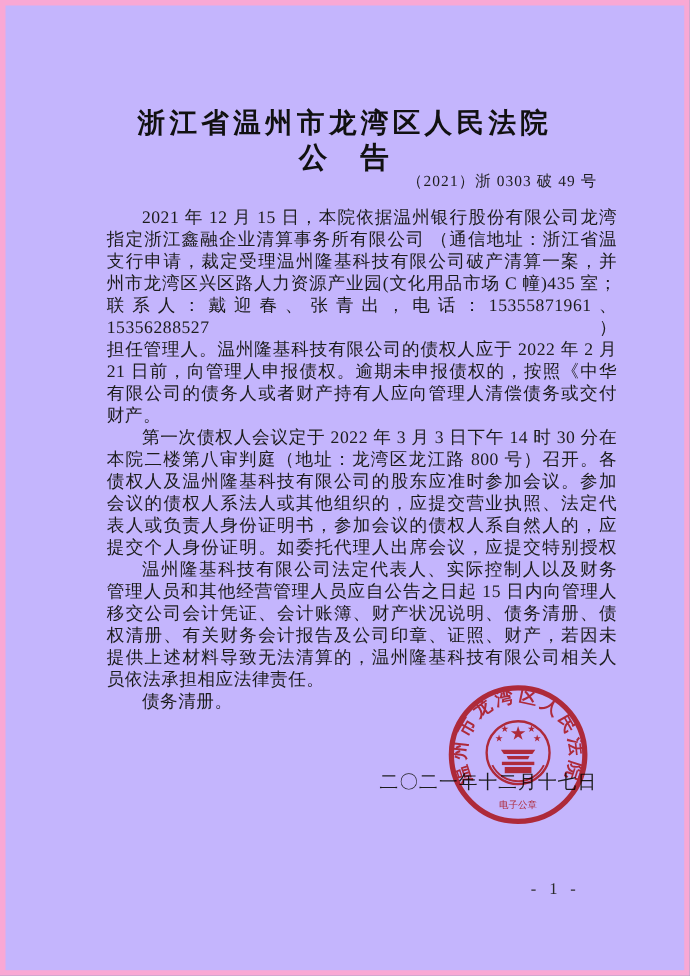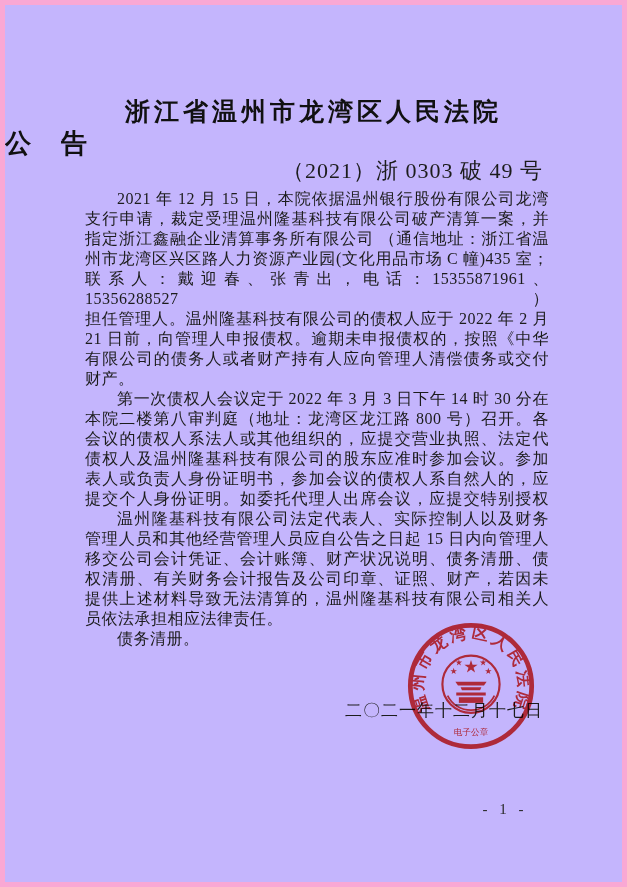--- a/index.html
+++ b/index.html
@@ -14,29 +14,30 @@
     overflow:hidden;
   }
   .court-title{
     position:absolute;top:90px;left:0;width:100%;
     text-align:center;
     font-size:25px;font-weight:700;letter-spacing:4px;
     color:#111;
   }
   .doc-type{
     position:absolute;top:121px;left:0;width:100%;
+    text-align:center;
     font-size:26px;font-weight:700;letter-spacing:2px;
     color:#111;
   }
   .case-no{
     position:absolute;top:151px;right:79px;
-    font-size:22px;letter-spacing:1px;
+    font-size:14px;letter-spacing:1px;
   }
   .doc-body{
-    position:absolute;top:184px;left:80px;width:464px;
+    position:absolute;top:184px;left:92px;width:464px;
   }
   .para{margin:0;padding:0;}
   .line{
     font-size:16px;
     line-height:20px;
     letter-spacing:0.5px;
     text-align:justify;
     white-space:normal;
   }
   .line.full{text-align-last:justify;}
@@ -67,34 +68,34 @@
 
   <div class="court-title">浙江省温州市龙湾区人民法院</div>
 
   <div class="doc-type">公　告</div>
 
   <div class="case-no">（2021）浙 0303 破 49 号</div>
 
   <div class="doc-body">
       <div class="para">
         <div class="line first full">2021 年 12 月 15 日，本院依据温州银行股份有限公司龙湾</div>
+        <div class="line full">指定浙江鑫融企业清算事务所有限公司 （通信地址：浙江省温</div>
         <div class="line full">支行申请，裁定受理温州隆基科技有限公司破产清算一案，并</div>
-        <div class="line full">指定浙江鑫融企业清算事务所有限公司 （通信地址：浙江省温</div>
         <div class="line full">州市龙湾区兴区路人力资源产业园(文化用品市场 C 幢)435 室；</div>
         <div class="line full">联系人：戴迎春、张青出，电话：15355871961、15356288527）</div>
         <div class="line full">担任管理人。温州隆基科技有限公司的债权人应于 2022 年 2 月</div>
         <div class="line full">21 日前，向管理人申报债权。逾期未申报债权的，按照《中华</div>
         <div class="line full">有限公司的债务人或者财产持有人应向管理人清偿债务或交付</div>
         <div class="line">财产。</div>
       </div>
       <div class="para">
         <div class="line first full">第一次债权人会议定于 2022 年 3 月 3 日下午 14 时 30 分在</div>
         <div class="line full">本院二楼第八审判庭（地址：龙湾区龙江路 800 号）召开。各</div>
+        <div class="line full">债权人及温州隆基科技有限公司的股东应准时参加会议。参加</div>
         <div class="line full">会议的债权人系法人或其他组织的，应提交营业执照、法定代</div>
-        <div class="line full">债权人及温州隆基科技有限公司的股东应准时参加会议。参加</div>
         <div class="line full">表人或负责人身份证明书，参加会议的债权人系自然人的，应</div>
         <div class="line full">提交个人身份证明。如委托代理人出席会议，应提交特别授权</div>
       </div>
       <div class="para">
         <div class="line first full">温州隆基科技有限公司法定代表人、实际控制人以及财务</div>
         <div class="line full">管理人员和其他经营管理人员应自公告之日起 15 日内向管理人</div>
         <div class="line full">移交公司会计凭证、会计账簿、财产状况说明、债务清册、债</div>
         <div class="line full">权清册、有关财务会计报告及公司印章、证照、财产，若因未</div>
         <div class="line full">提供上述材料导致无法清算的，温州隆基科技有限公司相关人</div>
         <div class="line">员依法承担相应法律责任。</div>

